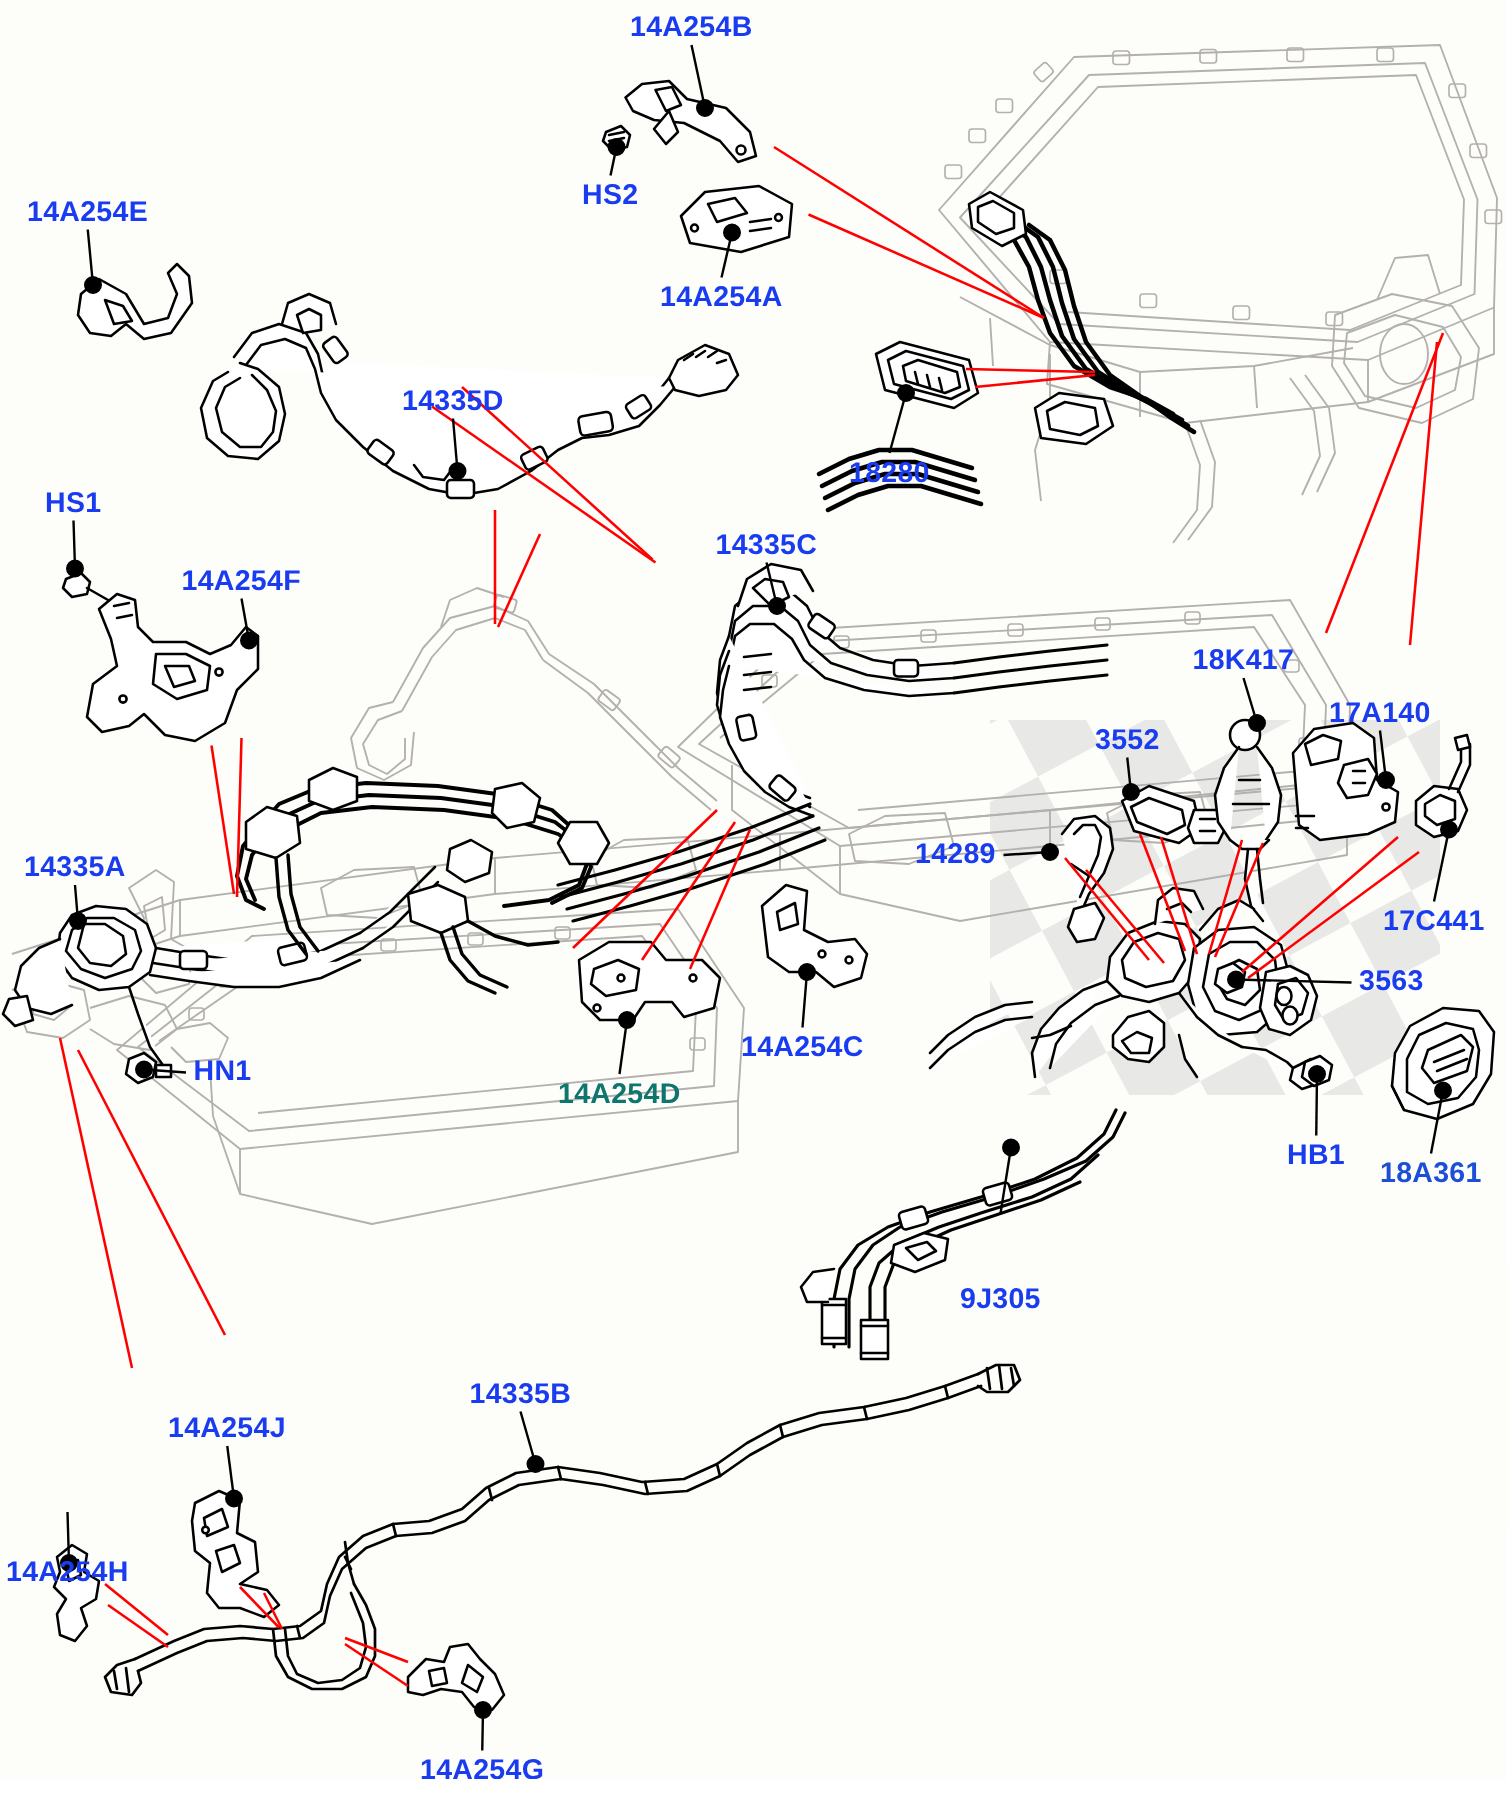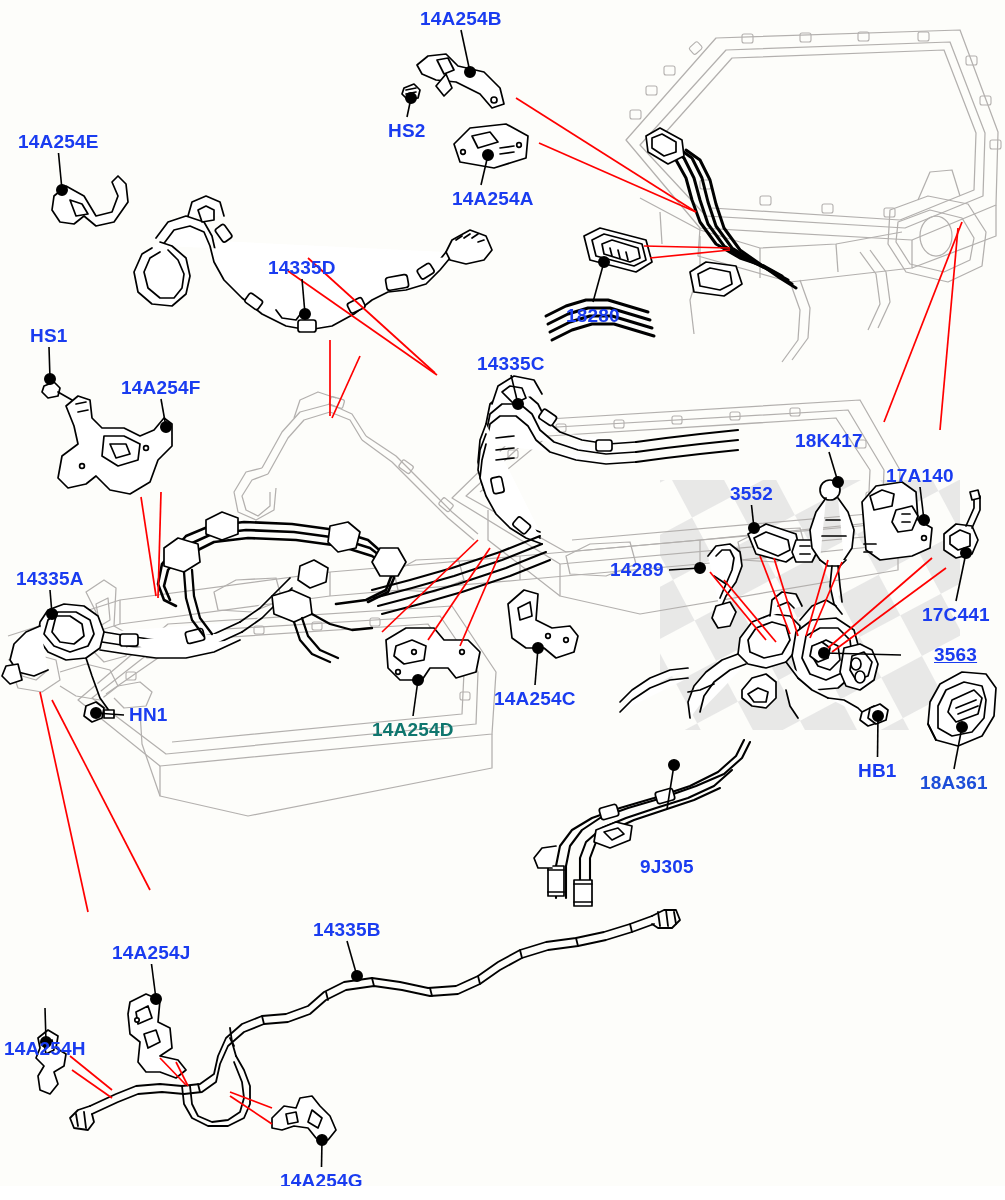--- a/index.html
+++ b/index.html
@@ -581,33 +581,33 @@
         <circle cx="46" cy="1042" r="5.2"></circle>
         <line x1="321.5" y1="1167" x2="322" y2="1140"></line>
         <circle cx="322" cy="1140" r="5.2"></circle>
       </g>
   </svg>
 
   <div id="labels">
       <div class="lbl" style="left: 420px; top: 8px; color: rgb(26, 60, 240);">14A254B</div>
       <div class="lbl" style="left: 18px; top: 131px; color: rgb(26, 60, 240);">14A254E</div>
       <div class="lbl" style="left: 388px; top: 120px; color: rgb(26, 60, 240);">HS2</div>
-      <div class="lbl" style="left: 440px; top: 188px; color: rgb(26, 60, 240); margin-left: 12px;">14A254A</div>
+      <div class="lbl" style="left: 440px; top: 188px; color: rgb(26, 60, 240);">14A254A</div>
       <div class="lbl" style="left: 268px; top: 257px; color: rgb(26, 60, 240);">14335D</div>
       <div class="lbl" style="left: 566px; top: 305px; color: rgb(26, 60, 240);">18280</div>
       <div class="lbl" style="left: 30px; top: 325px; color: rgb(26, 60, 240);">HS1</div>
       <div class="lbl" style="left: 121px; top: 377px; color: rgb(26, 60, 240);">14A254F</div>
       <div class="lbl" style="left: 477px; top: 353px; color: rgb(26, 60, 240);">14335C</div>
       <div class="lbl" style="left: 795px; top: 430px; color: rgb(26, 60, 240);">18K417</div>
       <div class="lbl" style="left: 886px; top: 465px; color: rgb(26, 60, 240);">17A140</div>
       <div class="lbl" style="left: 730px; top: 483px; color: rgb(26, 60, 240);">3552</div>
       <div class="lbl" style="left: 16px; top: 568px; color: rgb(26, 60, 240);">14335A</div>
       <div class="lbl" style="left: 610px; top: 559px; color: rgb(26, 60, 240);">14289</div>
       <div class="lbl" style="left: 922px; top: 604px; color: rgb(26, 60, 240);">17C441</div>
-      <div class="lbl" style="left: 934px; top: 644px; color: rgb(26, 60, 240); text-decoration: underline;">3563</div>
+      <div class="lbl" style="left: 906px; top: 644px; color: rgb(26, 60, 240);">3563</div>
       <div class="lbl" style="left: 129px; top: 704px; color: rgb(26, 60, 240);">HN1</div>
       <div class="lbl" style="left: 372px; top: 719px; color: #0f766e;">14A254D</div>
       <div class="lbl" style="left: 494px; top: 688px; color: rgb(26, 60, 240);">14A254C</div>
       <div class="lbl" style="left: 858px; top: 760px; color: rgb(26, 60, 240);">HB1</div>
       <div class="lbl" style="left: 920px; top: 772px; color: #1d4ed8;">18A361</div>
       <div class="lbl" style="left: 640px; top: 812px; color: rgb(26, 60, 240); margin-top: 44px;">9J305</div>
       <div class="lbl" style="left: 313px; top: 919px; color: rgb(26, 60, 240);">14335B</div>
       <div class="lbl" style="left: 112px; top: 942px; color: rgb(26, 60, 240);">14A254J</div>
       <div class="lbl" style="left: 4px; top: 1038px; color: rgb(26, 60, 240);">14A254H</div>
       <div class="lbl" style="left: 280px; top: 1170px; color: rgb(26, 60, 240); text-align: right;">14A254G</div>

